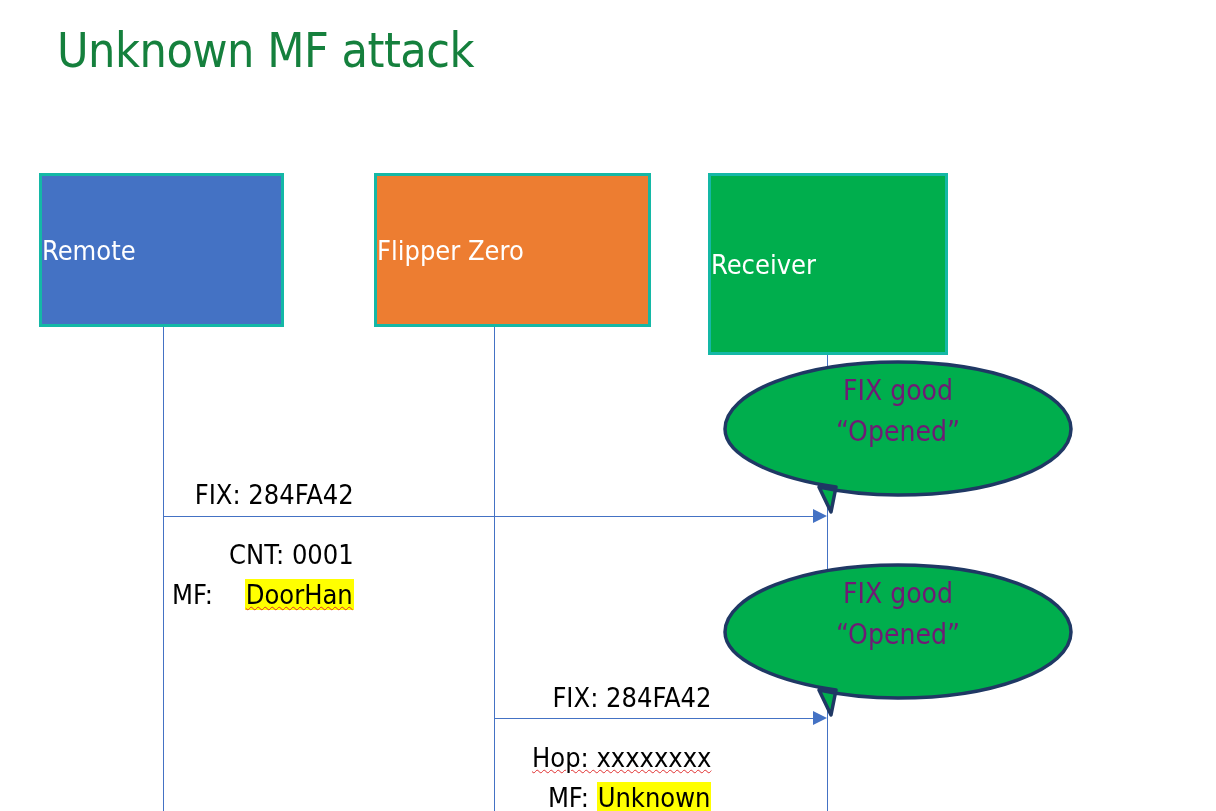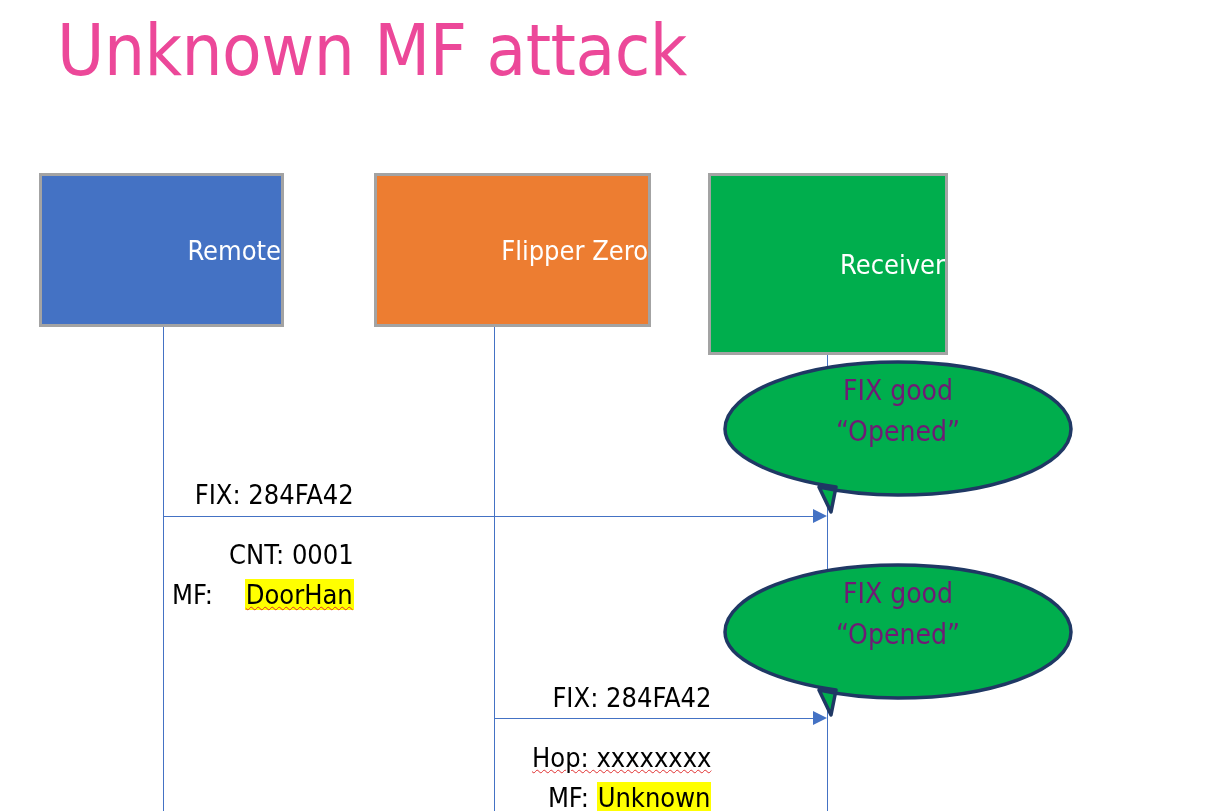--- a/index.html
+++ b/index.html
@@ -19,43 +19,43 @@
     overflow: hidden;
   }
 
   
   .slide-title {
     position: absolute;
     left: 57px;
     top: 7px;
     font-family: "DejaVu Sans Condensed", "Liberation Sans", sans-serif;
     font-weight: 300;
-    font-size: 72px;
+    font-size: 48px;
     line-height: 86px;
-    color: #ec4899;
+    color: #15803d;
     letter-spacing: -0.5px;
     white-space: nowrap;
     font-stretch: condensed;
   }
 
   
   .lifeline {
     position: absolute;
     width: 1.6px;
     background: #4472C4;
   }
 
   
   .actor-box {
     position: absolute;
-    border: 3px solid #a3a3a3;
+    border: 3px solid #14b8a6;
     box-sizing: border-box;
     display: flex;
     align-items: center;
-    justify-content: flex-end;
+    justify-content: flex-start;
   }
   .actor-label {
     color: #ffffff;
     font-family: "DejaVu Sans Condensed", "Liberation Sans", sans-serif;
     font-size: 27px;
     font-weight: 400;
     white-space: nowrap;
   }
   #box-remote   { left: 39px;  top: 173px; width: 245px; height: 154px; background: #4472C4; }
   #box-flipper  { left: 374px; top: 173px; width: 277px; height: 154px; background: #ED7D31; }

